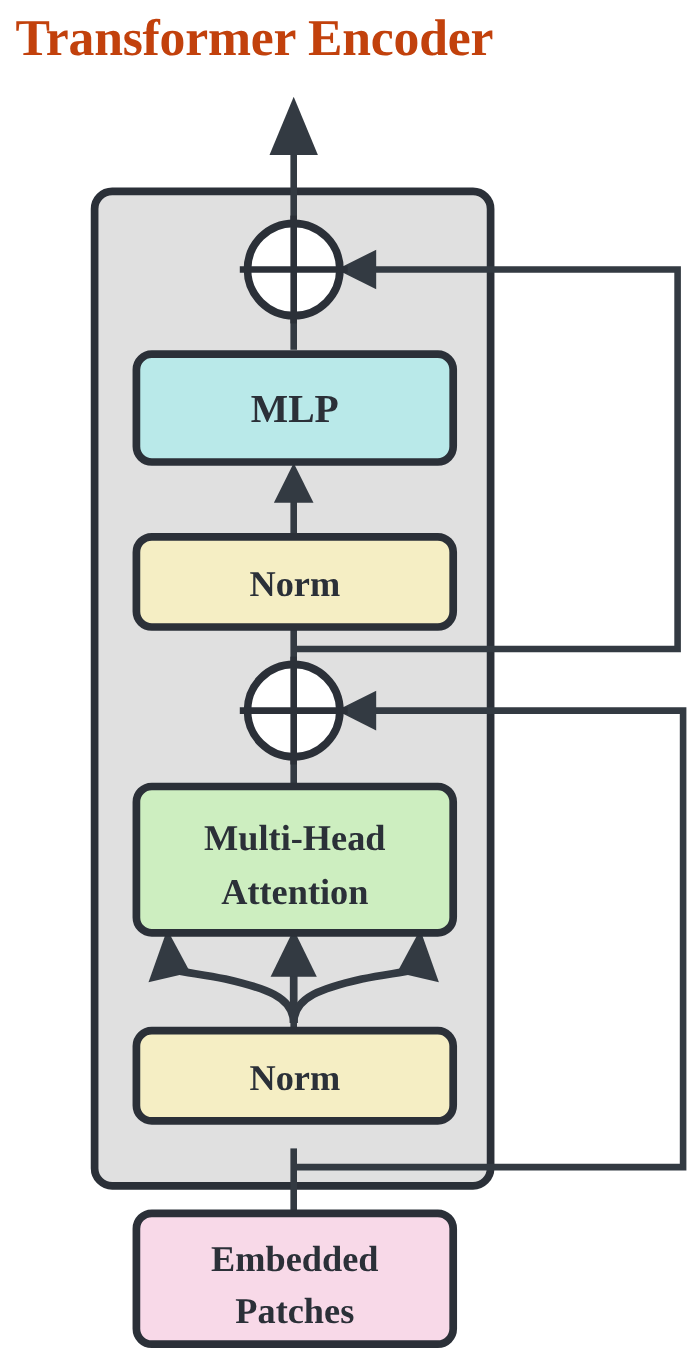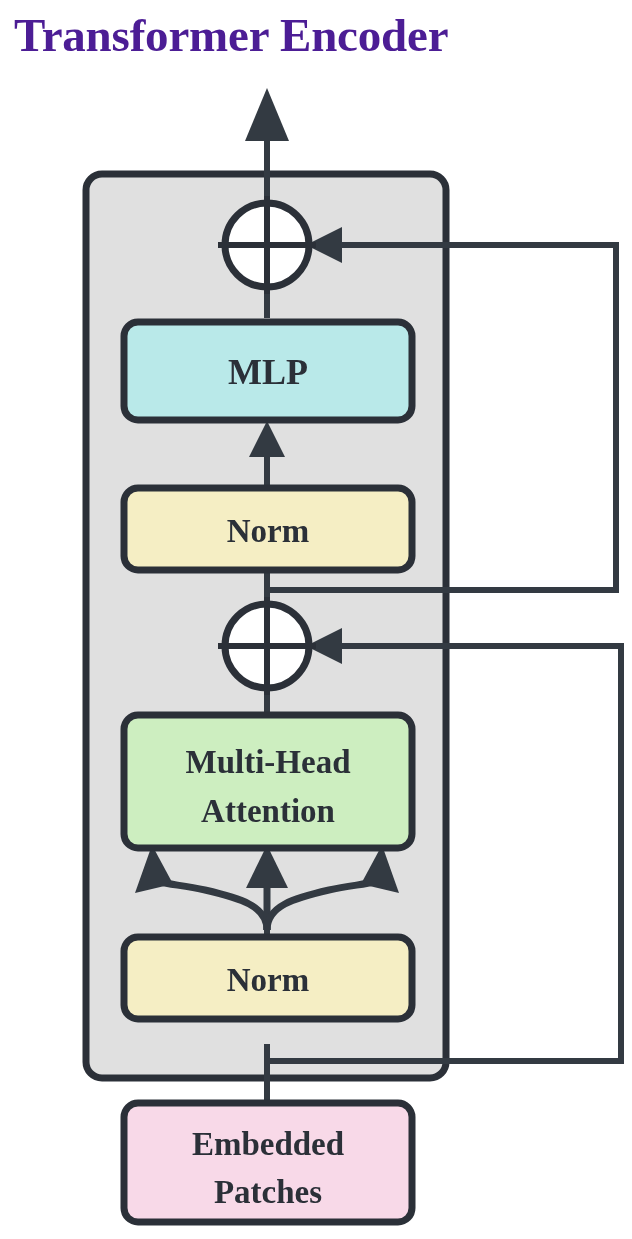--- a/index.html
+++ b/index.html
@@ -21,21 +21,21 @@
     background: #ffffff;
   }
   #diagram-title {
     position: absolute;
     left: 14px;
     top: 6px;
     font-family: "Liberation Serif", "DejaVu Serif", serif;
     font-weight: bold;
     font-size: 47px;
     line-height: 58px;
-    color: #4c1d95;
+    color: #c2410c;
     letter-spacing: -0.2px;
     white-space: nowrap;
   }
   svg#diagram-svg {
     position: absolute;
     left: 0;
     top: 0;
     width: 632px;
     height: 1239px;
   }

